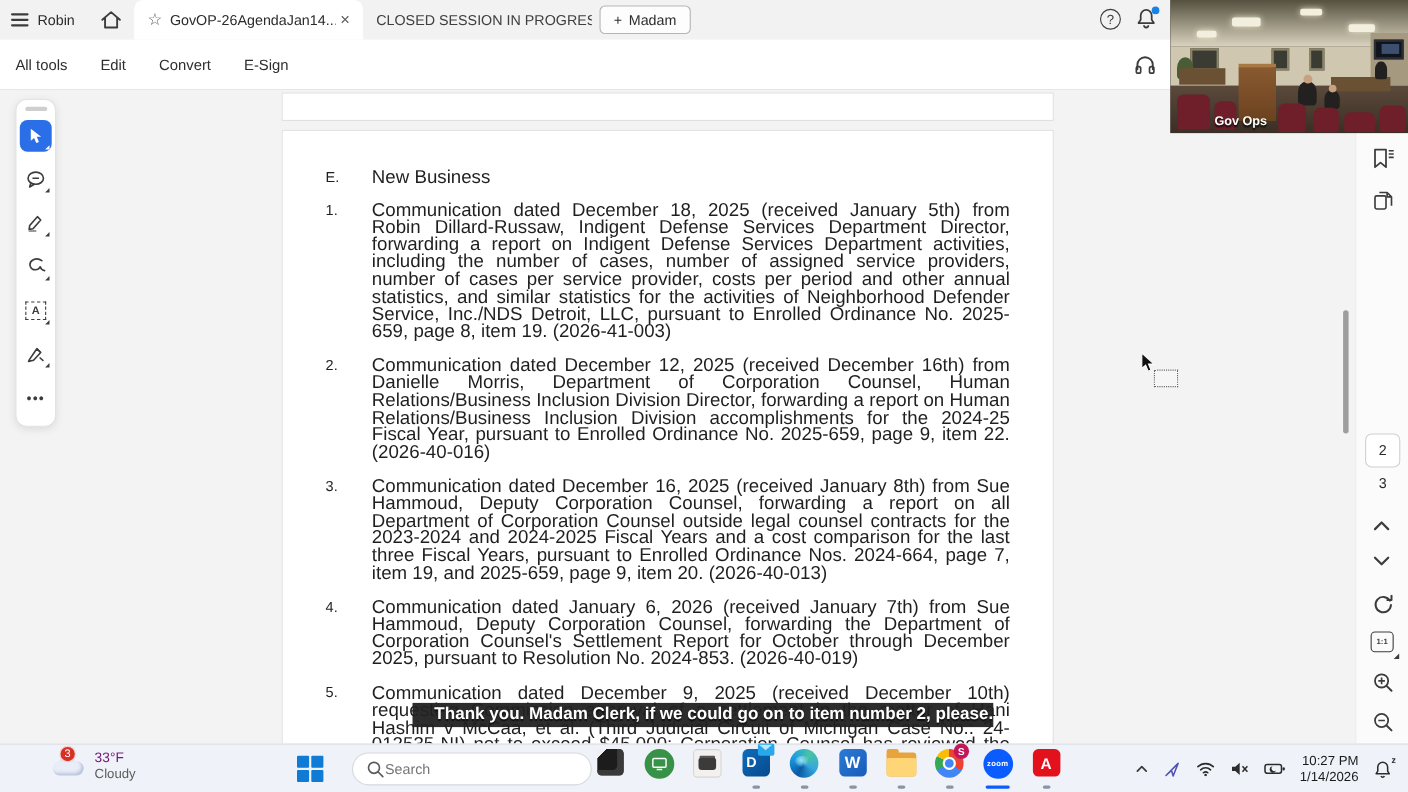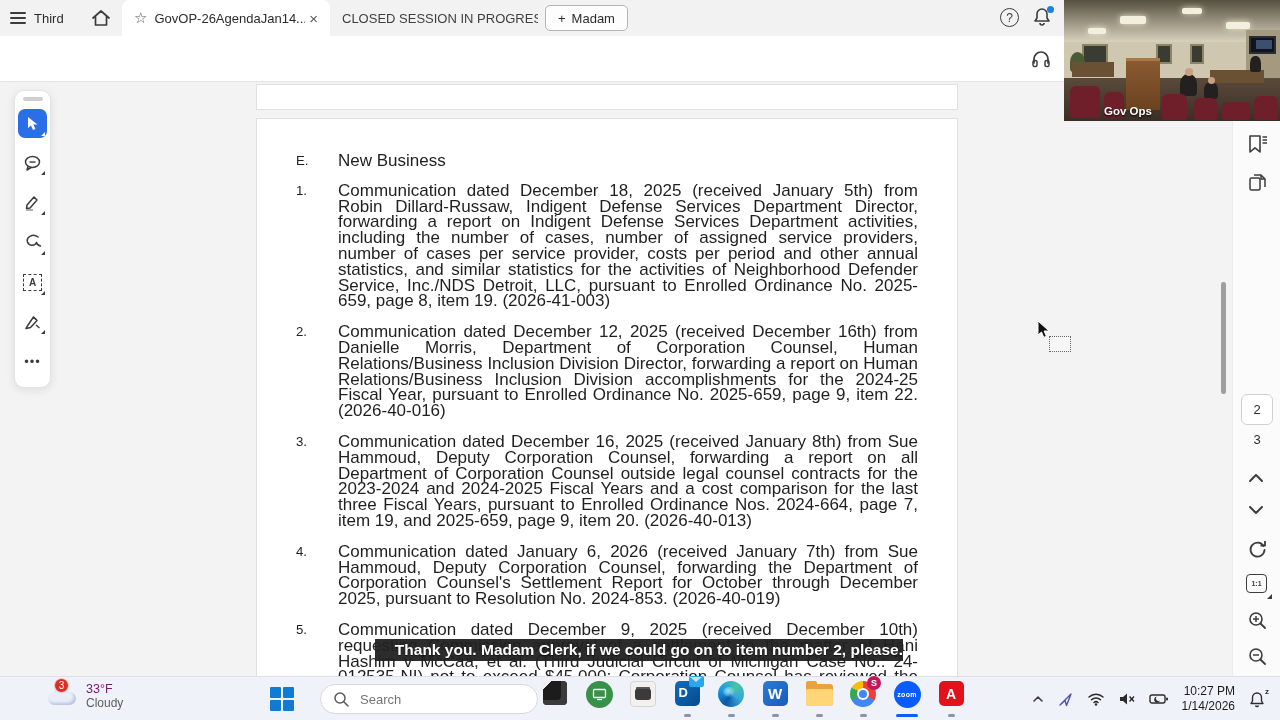--- a/index.html
+++ b/index.html
@@ -90,21 +90,21 @@
   .taskbar { position:absolute; left:0; top:676px; width:1280px; height:44px; background:#eff3f9; border-top:1px solid #dcdfe4; }
   .weather { position:absolute; left:46px; top:5px; display:flex; align-items:center; gap:8px; }
   .cloud { position:relative; width:32px; height:24px; }
   .cloud .c1 { position:absolute; left:2px; top:8px; width:28px; height:13px; background:#e8edf8; border-radius:8px; box-shadow:inset -2px -2px 3px #b9c4dd; }
   .cloud .c2 { position:absolute; left:8px; top:2px; width:14px; height:14px; background:#dfe7f6; border-radius:50%; }
   .cloud .badge { position:absolute; left:8px; top:-6px; width:15px; height:15px; background:#d93025; color:#fff; font-size:10px; border-radius:50%; display:flex; align-items:center; justify-content:center; border:1.5px solid #f3d2cf; }
   .weather-text .t { font-size:12.5px; color:#701a75; }
   .weather-text .c { font-size:12px; color:#5c5c5c; }
   .start-btn { position:absolute; left:270px; top:10px; width:24px; height:24px; display:grid; grid-template-columns:11px 11px; grid-template-rows:11px 11px; gap:2px; }
   .start-btn span { background:#0f7bd7; border-radius:1px; }
-  .search-pill { position:absolute; left:320px; top:7px; width:218px; height:30px; background:#ffffff; border:1px solid #d5d8dd; border-radius:16px; display:flex; align-items:center; gap:10px; padding:0 12px; }
+  .search-pill { position:absolute; left:320px; top:7px; width:218px; height:30px; background:#ffffff; border:1px solid #d5d8dd; border-radius:16px; display:flex; align-items:center; padding:0 12px; }
   .search-pill input { border:none; outline:none; font-size:13px; color:#5a5a5a; width:150px; background:transparent; font-family:"Liberation Sans",sans-serif; }
   .tb-icons { position:absolute; left:540px; top:4px; display:flex; gap:14px; }
   .tb-slot { width:30px; height:36px; display:flex; flex-direction:column; align-items:center; position:relative; }
   .run-dot { position:absolute; bottom:0px; width:7px; height:3px; border-radius:2px; background:#8a94a5; }
   .run-dot.wide { width:22px; background:#0b5cff; }
   .ico-dark { background:linear-gradient(135deg,#efefef 18%, #1c1c1c 18%); border-radius:4px; width:24px; height:24px; box-shadow:inset -6px -5px 0 #3a3a3a; }
   .ico-green { background:#379247; border-radius:50%; width:27px; height:27px; display:flex; align-items:center; justify-content:center; }
   .ico-tray { background:#f2f1ef; border:1px solid #d8d6d2; border-radius:4px; width:26px; height:26px; display:flex; align-items:center; justify-content:center; }
   .tray-shape { width:16px; height:11px; background:#3b3b3b; border-radius:2px 2px 3px 3px; box-shadow:0 -3px 0 -1px #555; }
   .ico-outlook { background:linear-gradient(135deg,#0f6cbd,#064a8c); border-radius:5px; width:25px; height:25px; position:relative; }
@@ -135,21 +135,21 @@
 
 <div class="stage">
 
   <div class="titlebar">
     <div class="menu-btn">
       <span class="hamburger">
           <span></span>
           <span></span>
           <span></span>
         </span>
-      <span>Third</span>
+      <span>Robin</span>
     </div>
     <div class="home-btn">
       <svg width="22" height="22" viewBox="0 0 22 22">
           <path d="M3 11 L11 4 L19 11 M5.5 9.5 V18 H16.5 V9.5" fill="none" stroke="#3c3c3c" stroke-width="1.7" stroke-linecap="round" stroke-linejoin="round"></path>
         </svg>
     </div>
     <div class="tab active">
       <span class="star">☆</span>
       <span class="label">GovOP-26AgendaJan14....</span>
       <span class="close">×</span>
@@ -166,20 +166,26 @@
       </div>
     <div class="bell-btn">
       <svg width="20" height="22" viewBox="0 0 20 22">
           <path d="M10 3a5 5 0 0 1 5 5v4l2 3H3l2-3V8a5 5 0 0 1 5-5z M8 17a2 2 0 0 0 4 0" fill="none" stroke="#3c3c3c" stroke-width="1.6" stroke-linejoin="round"></path>
         </svg>
       <span class="bell-dot"></span>
     </div>
   </div>
 
   <div class="toolbar">
+    <div class="tools">
+      <span>All tools</span>
+      <span>Edit</span>
+      <span>Convert</span>
+      <span>E-Sign</span>
+    </div>
     <div class="headphones">
       <svg width="22" height="22" viewBox="0 0 22 22">
           <path d="M4 15v-4a7 7 0 0 1 14 0v4" fill="none" stroke="#3c3c3c" stroke-width="1.7" stroke-linecap="round"></path>
           <rect x="3" y="12.5" width="4" height="6" rx="1.6" fill="none" stroke="#3c3c3c" stroke-width="1.5"></rect>
           <rect x="15" y="12.5" width="4" height="6" rx="1.6" fill="none" stroke="#3c3c3c" stroke-width="1.5"></rect>
         </svg>
     </div>
   </div>
 
   <div class="workspace">

